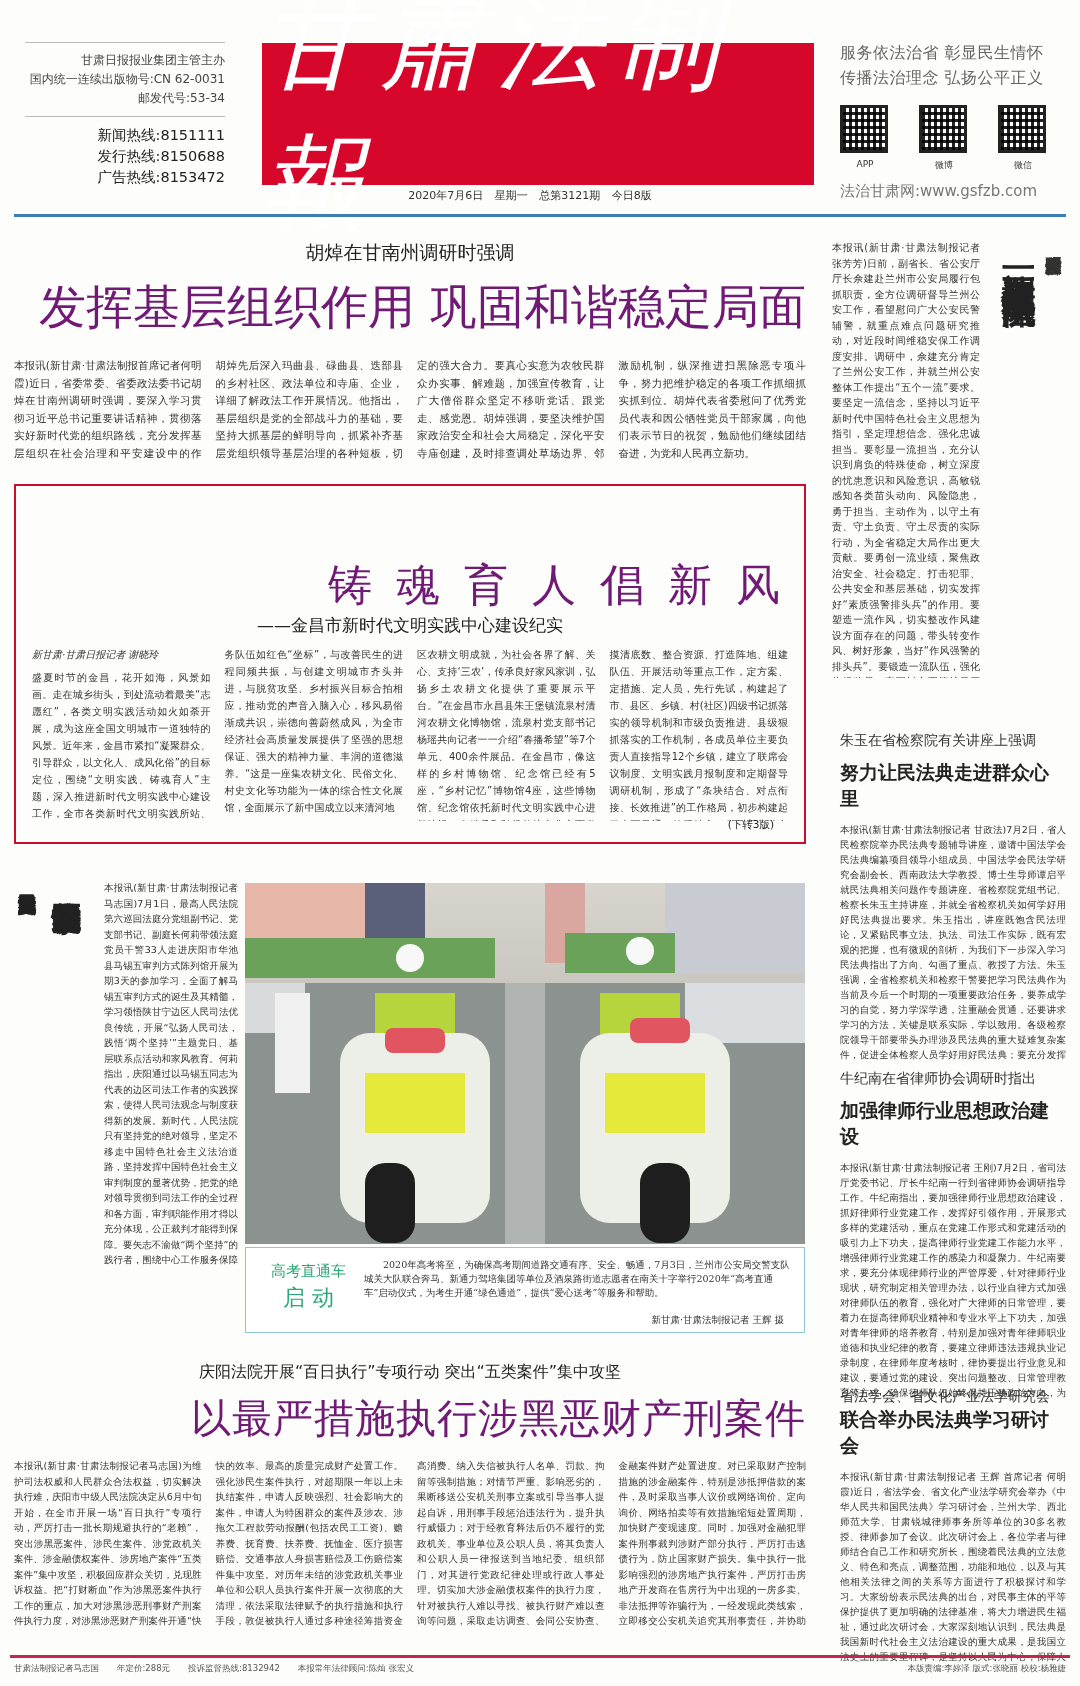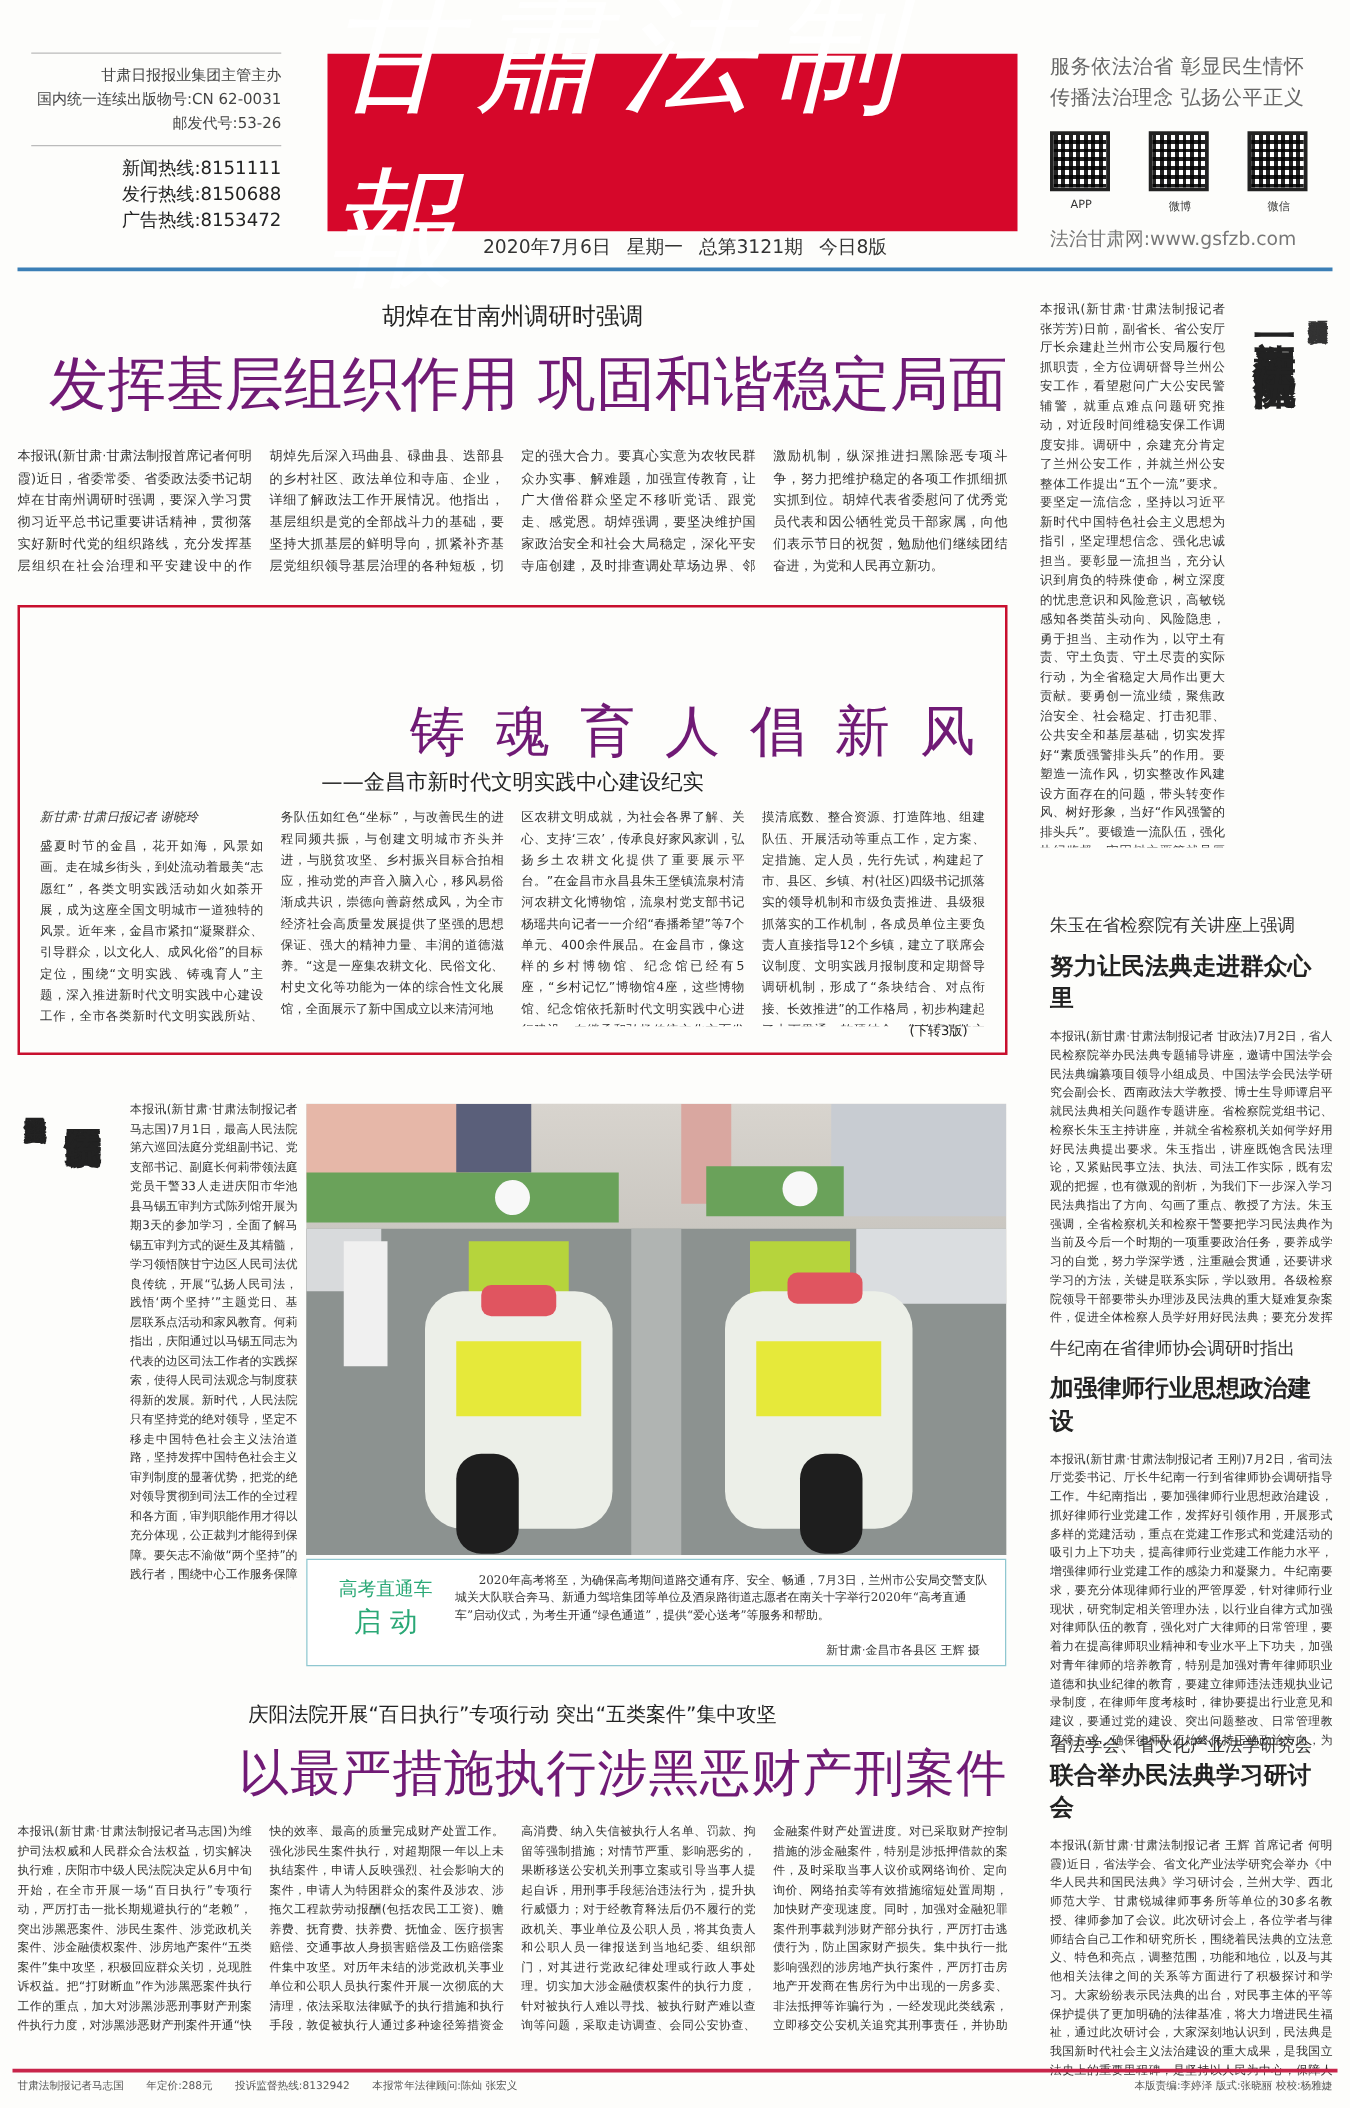--- a/index.html
+++ b/index.html
@@ -3,21 +3,21 @@
 <meta charset="utf-8">
 <style>
 *{box-sizing:border-box;margin:0;padding:0}
 body{width:1080px;height:1686px;background:#fdfdfb;font-family:"DejaVu Sans","Liberation Sans",sans-serif;color:#222;position:relative;overflow:hidden}
 .abs{position:absolute}
 .masthead-left{left:20px;top:42px;width:205px;text-align:right;color:#444}
 .masthead-left .rule{height:1px;background:#bbb;margin:0 0 8px 5px}
 .masthead-left .small{font-size:12px;line-height:19px}
 .masthead-left .hot{font-size:14.5px;line-height:21px;color:#222}
 .logo{left:262px;top:43px;width:552px;height:142px;background:#d6072a;color:#fff;font-family:"DejaVu Serif","Liberation Serif",serif;font-size:104px;font-weight:normal;letter-spacing:14px;display:flex;align-items:center;justify-content:center;font-style:italic}
-.dateline{left:272px;top:188px;width:552px;text-align:center;font-size:15px;color:#333;word-spacing:8px}
+.dateline{left:254px;top:188px;width:552px;text-align:center;font-size:11px;color:#333;word-spacing:8px}
 .mast-right{left:840px;top:40px;width:220px;color:#666}
 .slogan{font-size:16px;line-height:25px;letter-spacing:0.5px}
 .qr-row{display:flex;justify-content:space-between;margin-top:15px;width:208px}
 .qr{width:50px;text-align:center;font-size:9px;color:#333}
 .qr .code{width:48px;height:48px;background:
  repeating-linear-gradient(90deg,#222 0 3px,#fff 3px 6px),
  repeating-linear-gradient(0deg,#222 0 3px,#fff 3px 7px);
  background-blend-mode:multiply;border:3px solid #222;margin-bottom:6px}
 .site{font-size:15px;margin-top:10px;color:#777}
 .topline{left:14px;top:214px;width:1052px;height:3px;background:#3b7fb6}
@@ -35,21 +35,21 @@
 .caption-box{left:245px;top:1247px;width:560px;height:86px;border:1px solid #8fc7d0;background:#fff}
 .sep-red{height:3px;background:#c8254a}
 </style>
 </head>
 <body>
 
 <div class="abs masthead-left">
   <div class="rule"></div>
   <div class="small">甘肃日报报业集团主管主办</div>
   <div class="small">国内统一连续出版物号:CN 62-0031</div>
-  <div class="small">邮发代号:53-26</div>
+  <div class="small">邮发代号:53-34</div>
   <div class="rule" style="margin-top:8px"></div>
   <div class="hot">新闻热线:8151111</div>
   <div class="hot">发行热线:8150688</div>
   <div class="hot">广告热线:8153472</div>
 </div>
 
 <div class="abs logo">甘肅法制報</div>
 
 <div class="abs dateline">
   <span>2020年7月6日</span>
@@ -156,21 +156,21 @@
     <rect x="385" y="135" width="60" height="25" rx="8" fill="#e05560"></rect>
   </svg>
 </div>
 
 <div class="abs caption-box">
   <div style="position:absolute;left:20px;top:14px;width:85px;text-align:center">
     <div style="font-size:15px;color:#2aa876">高考直通车</div>
     <div style="font-size:22px;color:#2aa876;margin-top:2px">启 动</div>
   </div>
   <div style="position:absolute;left:118px;top:10px;width:430px;font-size:9.5px;line-height:14px;color:#333;text-indent:2em;font-family:'DejaVu Serif','Liberation Serif',serif">2020年高考将至，为确保高考期间道路交通有序、安全、畅通，7月3日，兰州市公安局交警支队城关大队联合奔马、新通力驾培集团等单位及酒泉路街道志愿者在南关十字举行2020年“高考直通车”启动仪式，为考生开通“绿色通道”，提供“爱心送考”等服务和帮助。</div>
-  <div style="position:absolute;right:20px;top:66px;font-size:9.5px;color:#333">新甘肃·金昌市各县区 王辉 摄</div>
+  <div style="position:absolute;right:20px;top:66px;font-size:9.5px;color:#333">新甘肃·甘肃法制报记者 王辉 摄</div>
 </div>
 
 <div class="abs" style="left:14px;top:1362px;width:792px">
   <div class="kicker" style="font-size:16px">庆阳法院开展“百日执行”专项行动 突出“五类案件”集中攻坚</div>
   <div class="h1" style="font-size:40px;margin-top:8px;font-family:'DejaVu Serif','Liberation Serif',serif">以最严措施执行涉黑恶财产刑案件</div>
   <div class="cols4 bodytxt" style="margin-top:12px;height:170px;overflow:hidden;font-size:9.5px;line-height:15.5px">
     <div>本报讯(新甘肃·甘肃法制报记者马志国)为维护司法权威和人民群众合法权益，切实解决执行难，庆阳市中级人民法院决定从6月中旬开始，在全市开展一场“百日执行”专项行动，严厉打击一批长期规避执行的“老赖”，突出涉黑恶案件、涉民生案件、涉党政机关案件、涉金融债权案件、涉房地产案件“五类案件”集中攻坚，积极回应群众关切，兑现胜诉权益。把“打财断血”作为涉黑恶案件执行工作的重点，加大对涉黑涉恶刑事财产刑案件执行力度，对涉黑涉恶财产刑案件开通“快立、快执、快结”绿色通道，在涉黑涉恶案件移送执行后，以最强的力度、最严的措施、最</div>
     <div>快的效率、最高的质量完成财产处置工作。强化涉民生案件执行，对超期限一年以上未执结案件，申请人反映强烈、社会影响大的案件，申请人为特困群众的案件及涉农、涉拖欠工程款劳动报酬(包括农民工工资)、赡养费、抚育费、扶养费、抚恤金、医疗损害赔偿、交通事故人身损害赔偿及工伤赔偿案件集中攻坚。对历年未结的涉党政机关事业单位和公职人员执行案件开展一次彻底的大清理，依法采取法律赋予的执行措施和执行手段，敦促被执行人通过多种途径筹措资金偿还债务；对抗拒执行、规避执行、干预执行的党政机关事业单位、公职人员，依法采取限制</div>
     <div>高消费、纳入失信被执行人名单、罚款、拘留等强制措施；对情节严重、影响恶劣的，果断移送公安机关刑事立案或引导当事人提起自诉，用刑事手段惩治违法行为，提升执行威慑力；对于经教育释法后仍不履行的党政机关、事业单位及公职人员，将其负责人和公职人员一律报送到当地纪委、组织部门，对其进行党政纪律处理或行政人事处理。切实加大涉金融债权案件的执行力度，针对被执行人难以寻找、被执行财产难以查询等问题，采取走访调查、会同公安协查、媒体公布信息、发布悬赏等措施集中查控，确保在发现被执行人行踪或被执行财产后，及时采取有效措施予以控制，加快涉</div>
     <div>金融案件财产处置进度。对已采取财产控制措施的涉金融案件，特别是涉抵押借款的案件，及时采取当事人议价或网络询价、定向询价、网络拍卖等有效措施缩短处置周期，加快财产变现速度。同时，加强对金融犯罪案件刑事裁判涉财产部分执行，严厉打击逃债行为，防止国家财产损失。集中执行一批影响强烈的涉房地产执行案件，严厉打击房地产开发商在售房行为中出现的一房多卖、非法抵押等诈骗行为，一经发现此类线索，立即移交公安机关追究其刑事责任，并协助政府和房地产管理部门治理房地产市场违法乱象，切实维护购房群众的合法权益。</div>

